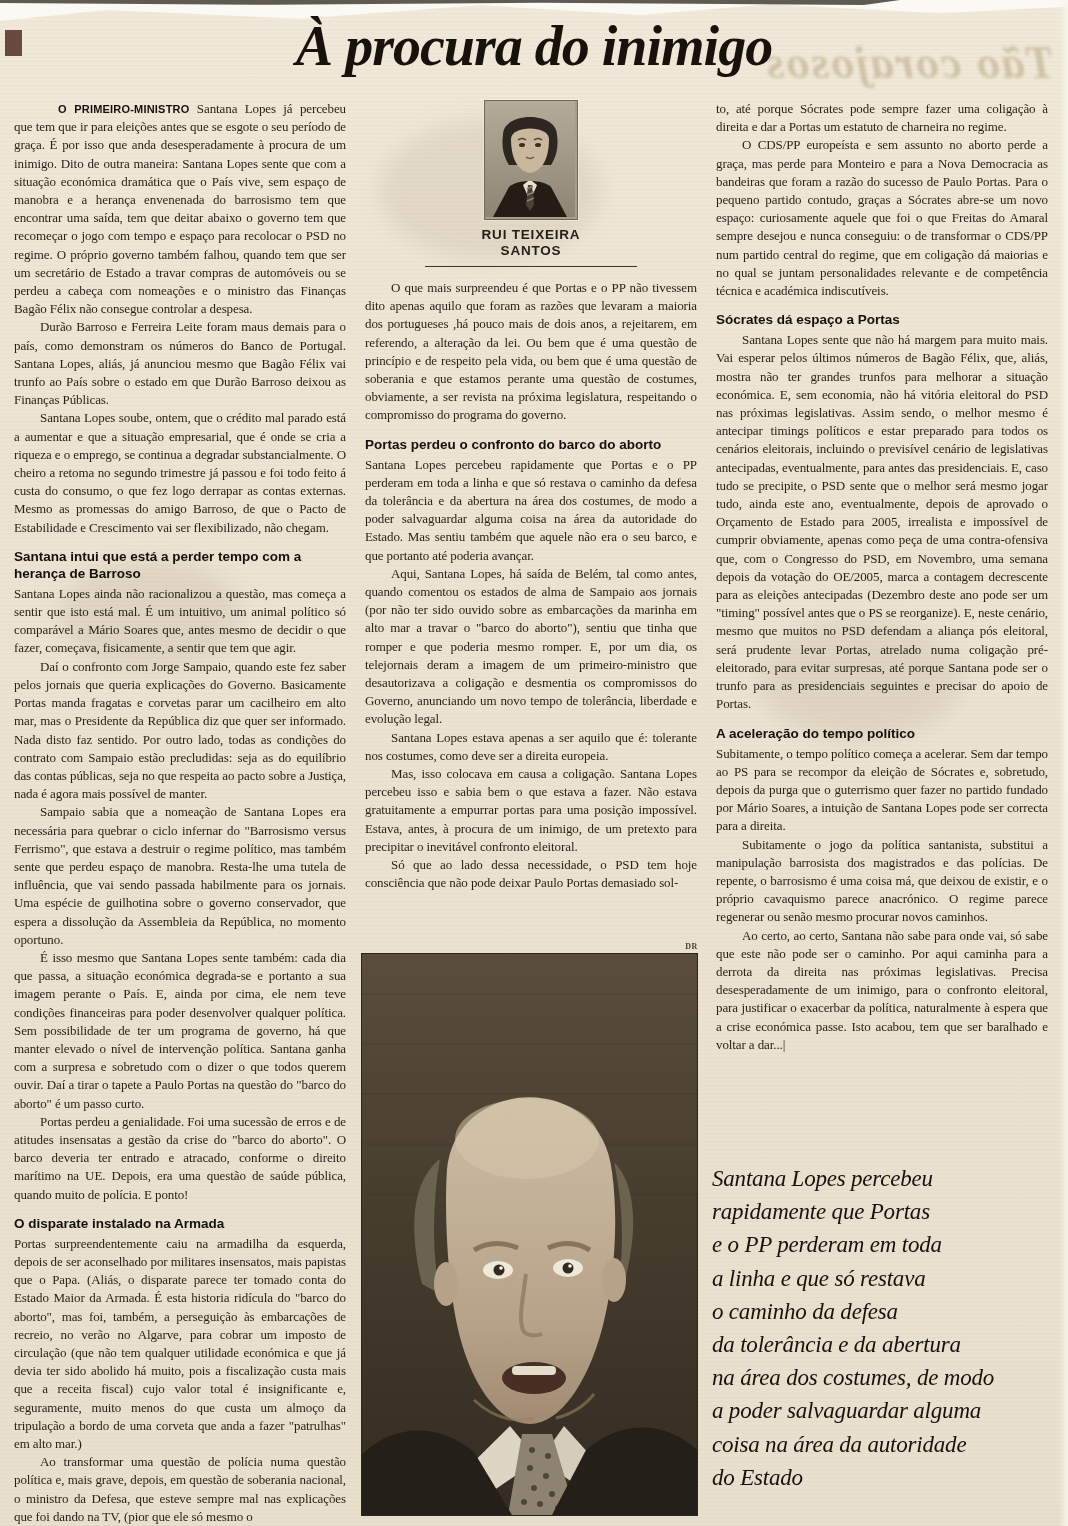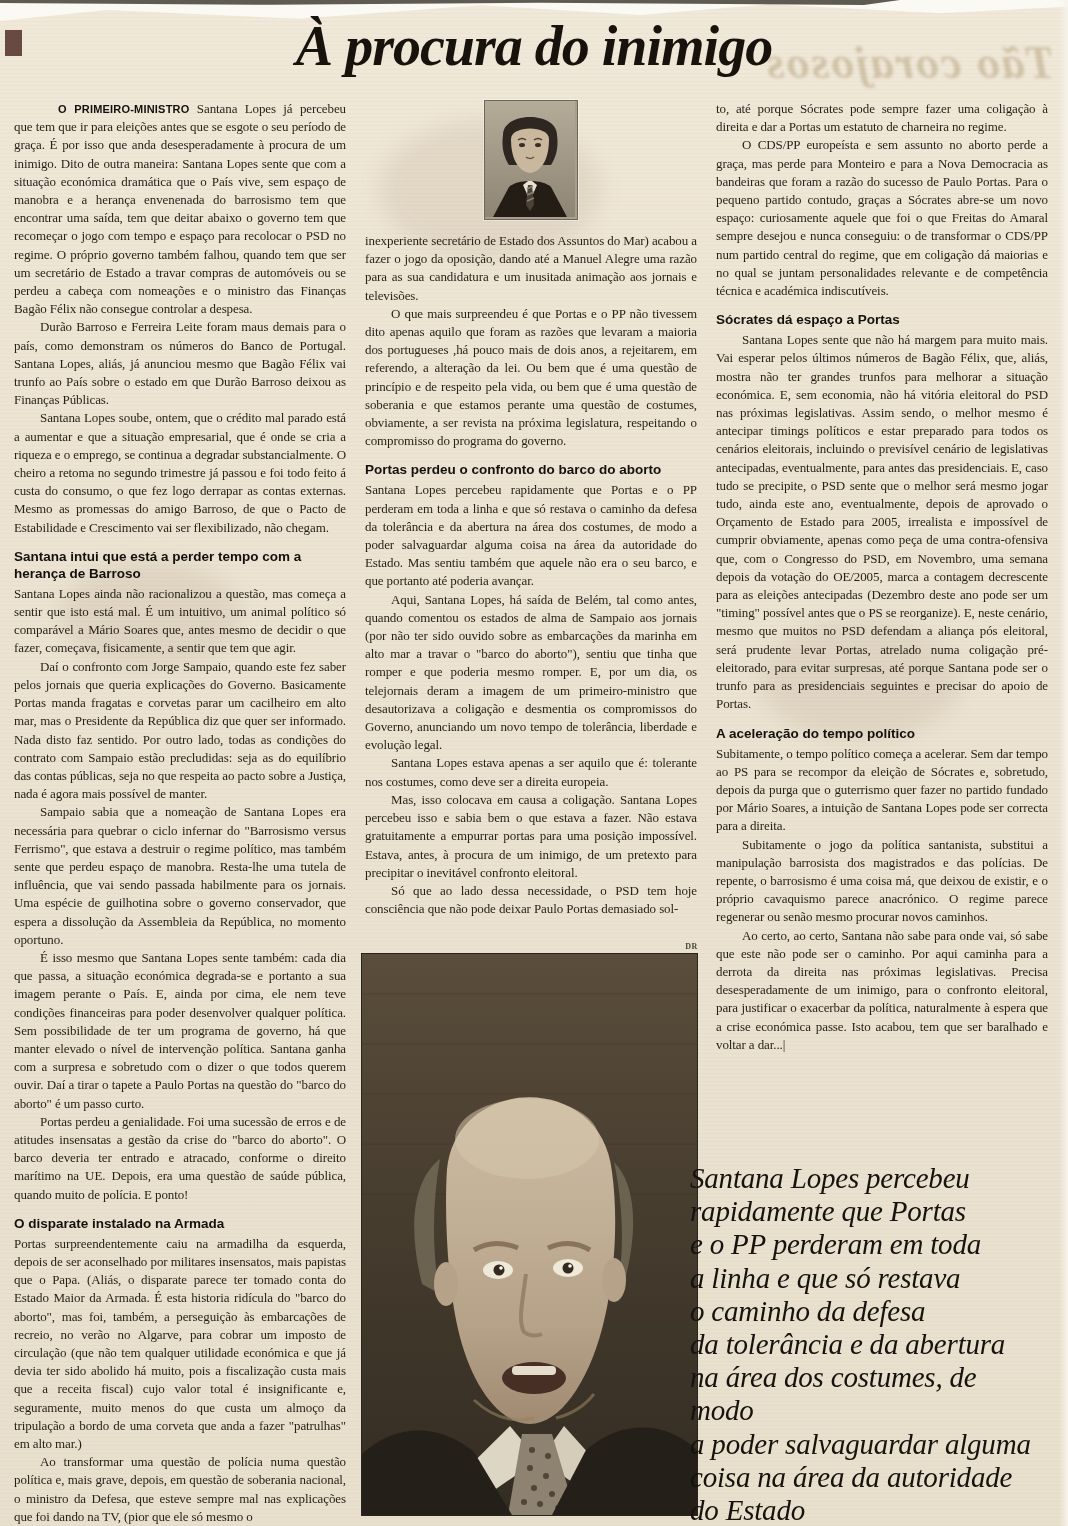--- a/index.html
+++ b/index.html
@@ -54,23 +54,23 @@
   .byline-rule{width:212px;border:none;border-top:1.6px solid #3c362c;margin:7px auto 0;}
 
   .photo-credit{position:absolute;left:361px;top:942px;width:337px;text-align:right;
     font-family:Liberation Serif, serif;font-weight:bold;font-size:8px;
     letter-spacing:.6px;color:#4a443c;}
   .main-photo{position:absolute;left:361px;top:953px;width:337px;height:563px;
     background:#3a332a;border:1px solid #2a251e;box-sizing:border-box;}
   .main-photo svg{display:block;}
 
   .pull-quote{
-    position:absolute;left:690px;top:1162px;width:348px;margin:0;
+    position:absolute;left:712px;top:1162px;width:348px;margin:0;
     font-family:"Liberation Serif",serif;font-style:italic;font-weight:500;
-    font-size:29px;line-height:33.2px;letter-spacing:-.2px;color:#16120d;
+    font-size:23px;line-height:33.2px;letter-spacing:-.2px;color:#16120d;
     white-space:pre-line;
   }
 </style>
 </head>
 <body>
 
 <div class="page">
   <div class="texture"></div>
   <div class="top-strip"></div>
   <div class="top-shadow"></div>
@@ -115,22 +115,26 @@
           <ellipse cx="37" cy="44" rx="3" ry="2" fill="#3a2e24"></ellipse>
           <ellipse cx="53" cy="44" rx="3" ry="2" fill="#3a2e24"></ellipse>
           <path d="M33,39 q4,-3 8,0 M49,39 q4,-3 8,0" stroke="#4a3b2c" stroke-width="1.5" fill="none"></path>
           <path d="M41,56 q4,3 8,0" stroke="#6d5743" stroke-width="1.5" fill="none"></path>
           <path d="M8,116 L24,86 C32,78 58,78 66,86 L82,116 Z" fill="#231d16"></path>
           <path d="M38,84 L45,100 L52,84 L47,80 L43,80 Z" fill="#e8e2d2"></path>
           <path d="M43,84 L47,84 L49,104 L45,110 L41,104 Z" fill="#4a4236"></path>
           <path d="M42,88 l6,-3 M42,94 l7,-3 M42,100 l7,-3" stroke="#8b8170" stroke-width="1.4"></path>
         </svg>
       </div>
+      <figcaption>
+        <div class="byline-name">RUI TEIXEIRA</div>
+        <div class="byline-name">SANTOS</div>
+        <hr class="byline-rule">
+      </figcaption>
     </figure>
-    <p>inexperiente secretário de Estado dos Assuntos do Mar) acabou a fazer o jogo da oposição, dando até a Manuel Alegre uma razão para as sua candidatura e um inusitada animação aos jornais e televisões.</p>
     <p class="indent">O que mais surpreendeu é que Portas e o PP não tivessem dito apenas aquilo que foram as razões que levaram a maioria dos portugueses ,há pouco mais de dois anos, a rejeitarem, em referendo, a alteração da lei. Ou bem que é uma questão de princípio e de respeito pela vida, ou bem que é uma questão de soberania e que estamos perante uma questão de costumes, obviamente, a ser revista na próxima legislatura, respeitando o compromisso do programa do governo.</p>
     <h2 class="subhead">Portas perdeu o confronto do barco do aborto</h2>
     <p>Santana Lopes percebeu rapidamente que Portas e o PP perderam em toda a linha e que só restava o caminho da defesa da tolerância e da abertura na área dos costumes, de modo a poder salvaguardar alguma coisa na área da autoridade do Estado. Mas sentiu também que aquele não era o seu barco, e que portanto até poderia avançar.</p>
     <p class="indent">Aqui, Santana Lopes, há saída de Belém, tal como antes, quando comentou os estados de alma de Sampaio aos jornais (por não ter sido ouvido sobre as embarcações da marinha em alto mar a travar o "barco do aborto"), sentiu que tinha que romper e que poderia mesmo romper. E, por um dia, os telejornais deram a imagem de um primeiro-ministro que desautorizava a coligação e desmentia os compromissos do Governo, anunciando um novo tempo de tolerância, liberdade e evolução legal.</p>
     <p class="indent">Santana Lopes estava apenas a ser aquilo que é: tolerante nos costumes, como deve ser a direita europeia.</p>
     <p class="indent">Mas, isso colocava em causa a coligação. Santana Lopes percebeu isso e sabia bem o que estava a fazer. Não estava gratuitamente a empurrar portas para uma posição impossível. Estava, antes, à procura de um inimigo, de um pretexto para precipitar o inevitável confronto eleitoral.</p>
     <p class="indent">Só que ao lado dessa necessidade, o PSD tem hoje consciência que não pode deixar Paulo Portas demasiado sol-</p>
   </div>
 
   <div class="photo-credit">DR</div>

